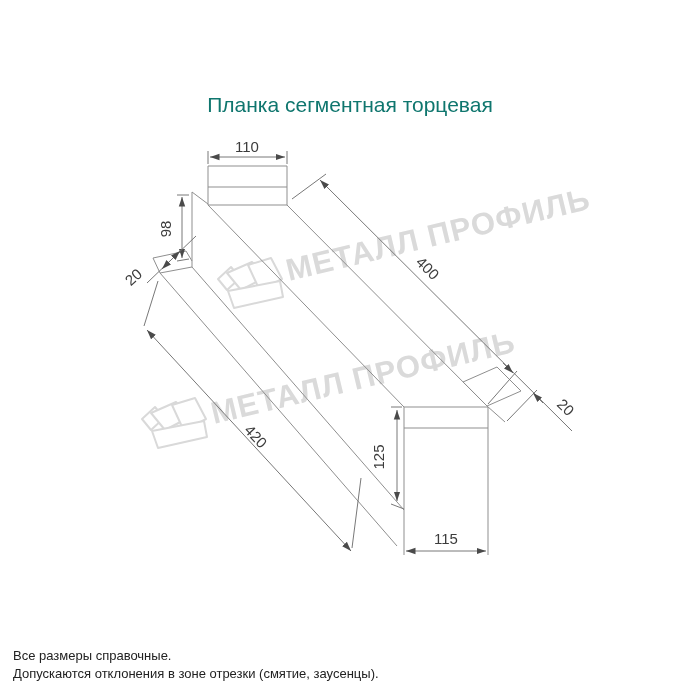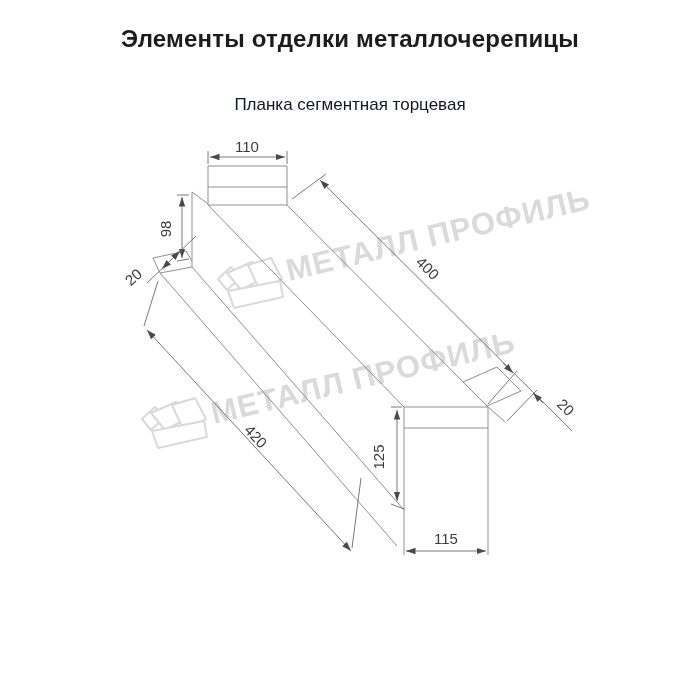--- a/index.html
+++ b/index.html
@@ -6,41 +6,40 @@
   .page{
     position:relative;width:700px;height:700px;background:#ffffff;overflow:hidden;
     font-family:"Liberation Sans", sans-serif;
   }
   .page-title{
     position:absolute;top:25px;left:0;width:700px;text-align:center;
     font-size:24px;font-weight:bold;color:#1c1c1c;letter-spacing:0.2px;
   }
   .drawing-subtitle{
     position:absolute;top:95px;left:0;width:700px;text-align:center;
-    font-size:17px;color:#0f172a;line-height:20px;font-weight:500;
+    font-size:21px;color:#0f766e;line-height:20px;font-weight:500;
   }
   .footer-notes{
     position:absolute;left:13px;top:647px;
     font-size:13px;color:#222;line-height:18px;
   }
   svg text.dim{
     font-family:"Liberation Sans", sans-serif;
     font-size:15px;fill:#3c3c3c;
   }
   svg text.wm{
     font-family:"Liberation Sans", sans-serif;
     font-size:31px;font-weight:bold;fill:#dadada;letter-spacing:1px;
   }
 </style>
 </head>
 <body>
 
 <div class="page">
 
-  <div class="page-title">Элементы отделки металлочерепицы</div>
 
   <div class="drawing-subtitle">
     <div>Планка сегментная торцевая</div>
   </div>
 
   <svg width="700" height="700" viewBox="0 0 700 700">
     <defs>
       <marker id="arr" viewBox="0 0 10 8" refX="9.5" refY="4" markerWidth="10" markerHeight="8" orient="auto-start-reverse">
         <path d="M0,0.8 L9.5,4 L0,7.2 Z" fill="#4a4a4a"></path>
       </marker>
@@ -134,14 +133,18 @@
       </g>
 
       <g>
         <line x1="406" y1="551" x2="486" y2="551" marker-start="url(#arr)" marker-end="url(#arr)"></line>
         <text class="dim" x="446" y="544" text-anchor="middle" stroke="none">115</text>
       </g>
 
     </g>
   </svg>
 
+  <div class="footer-notes">
+    <div>Все размеры справочные.</div>
+    <div>Допускаются отклонения в зоне отрезки (смятие, заусенцы).</div>
+  </div>
 
 </div>
 
 </body></html>

